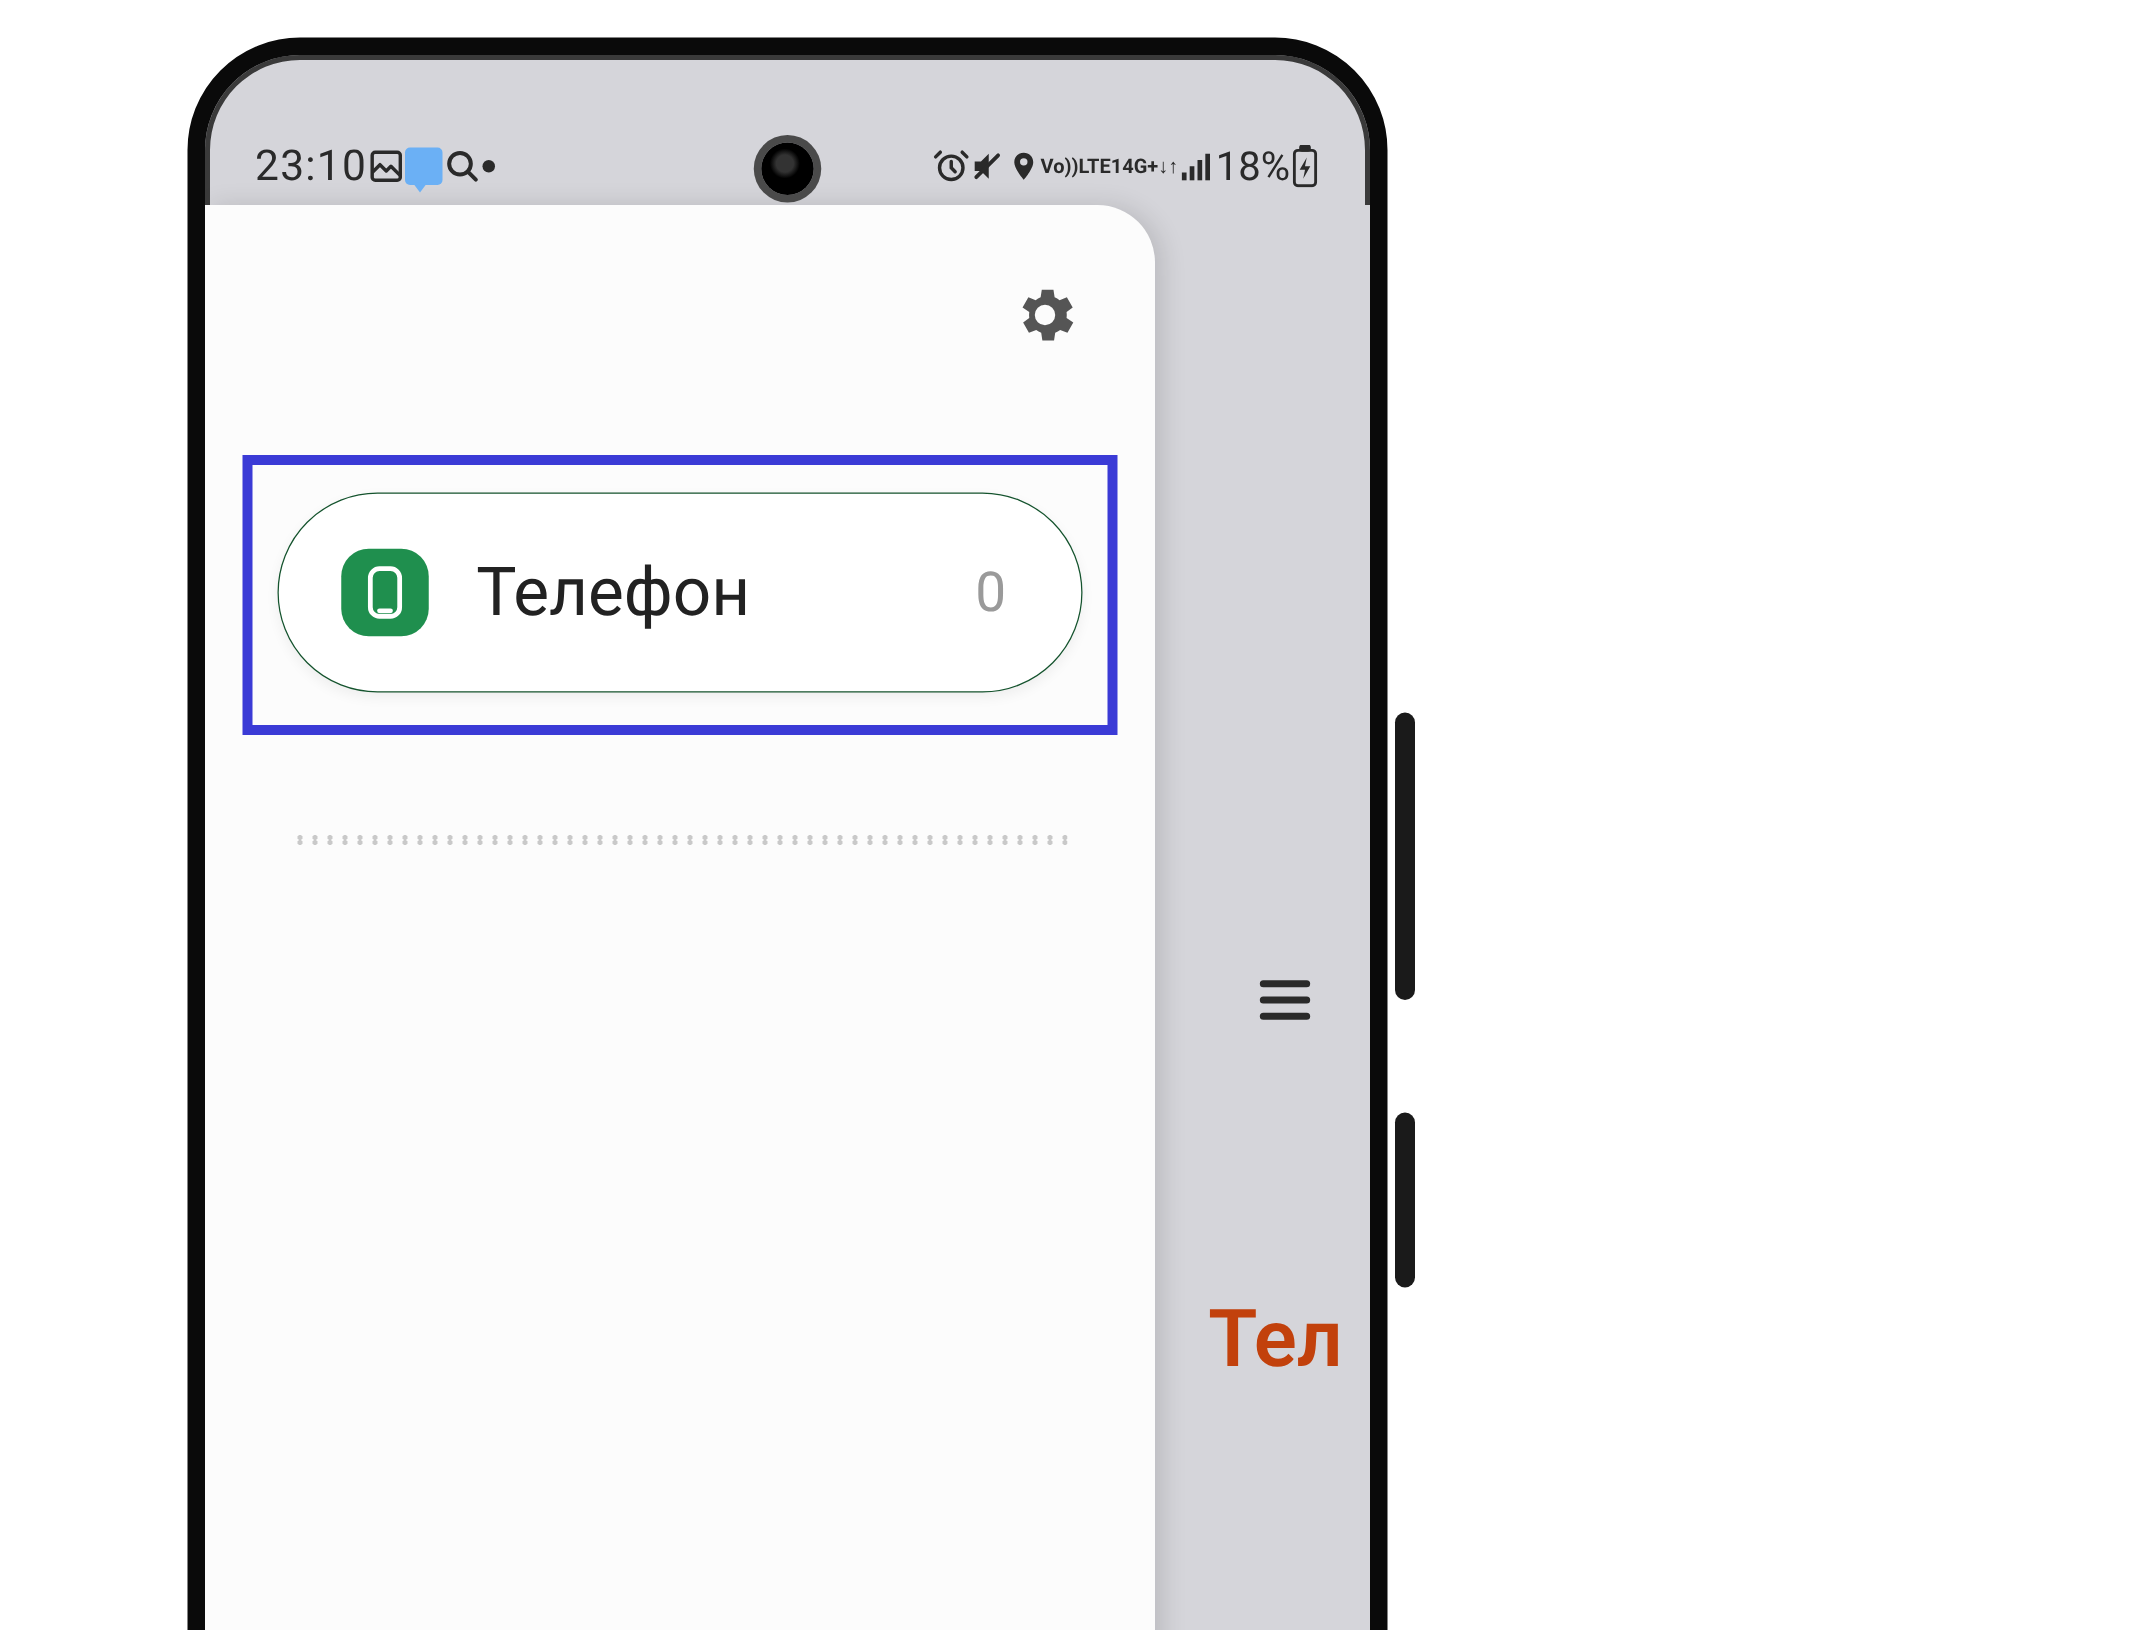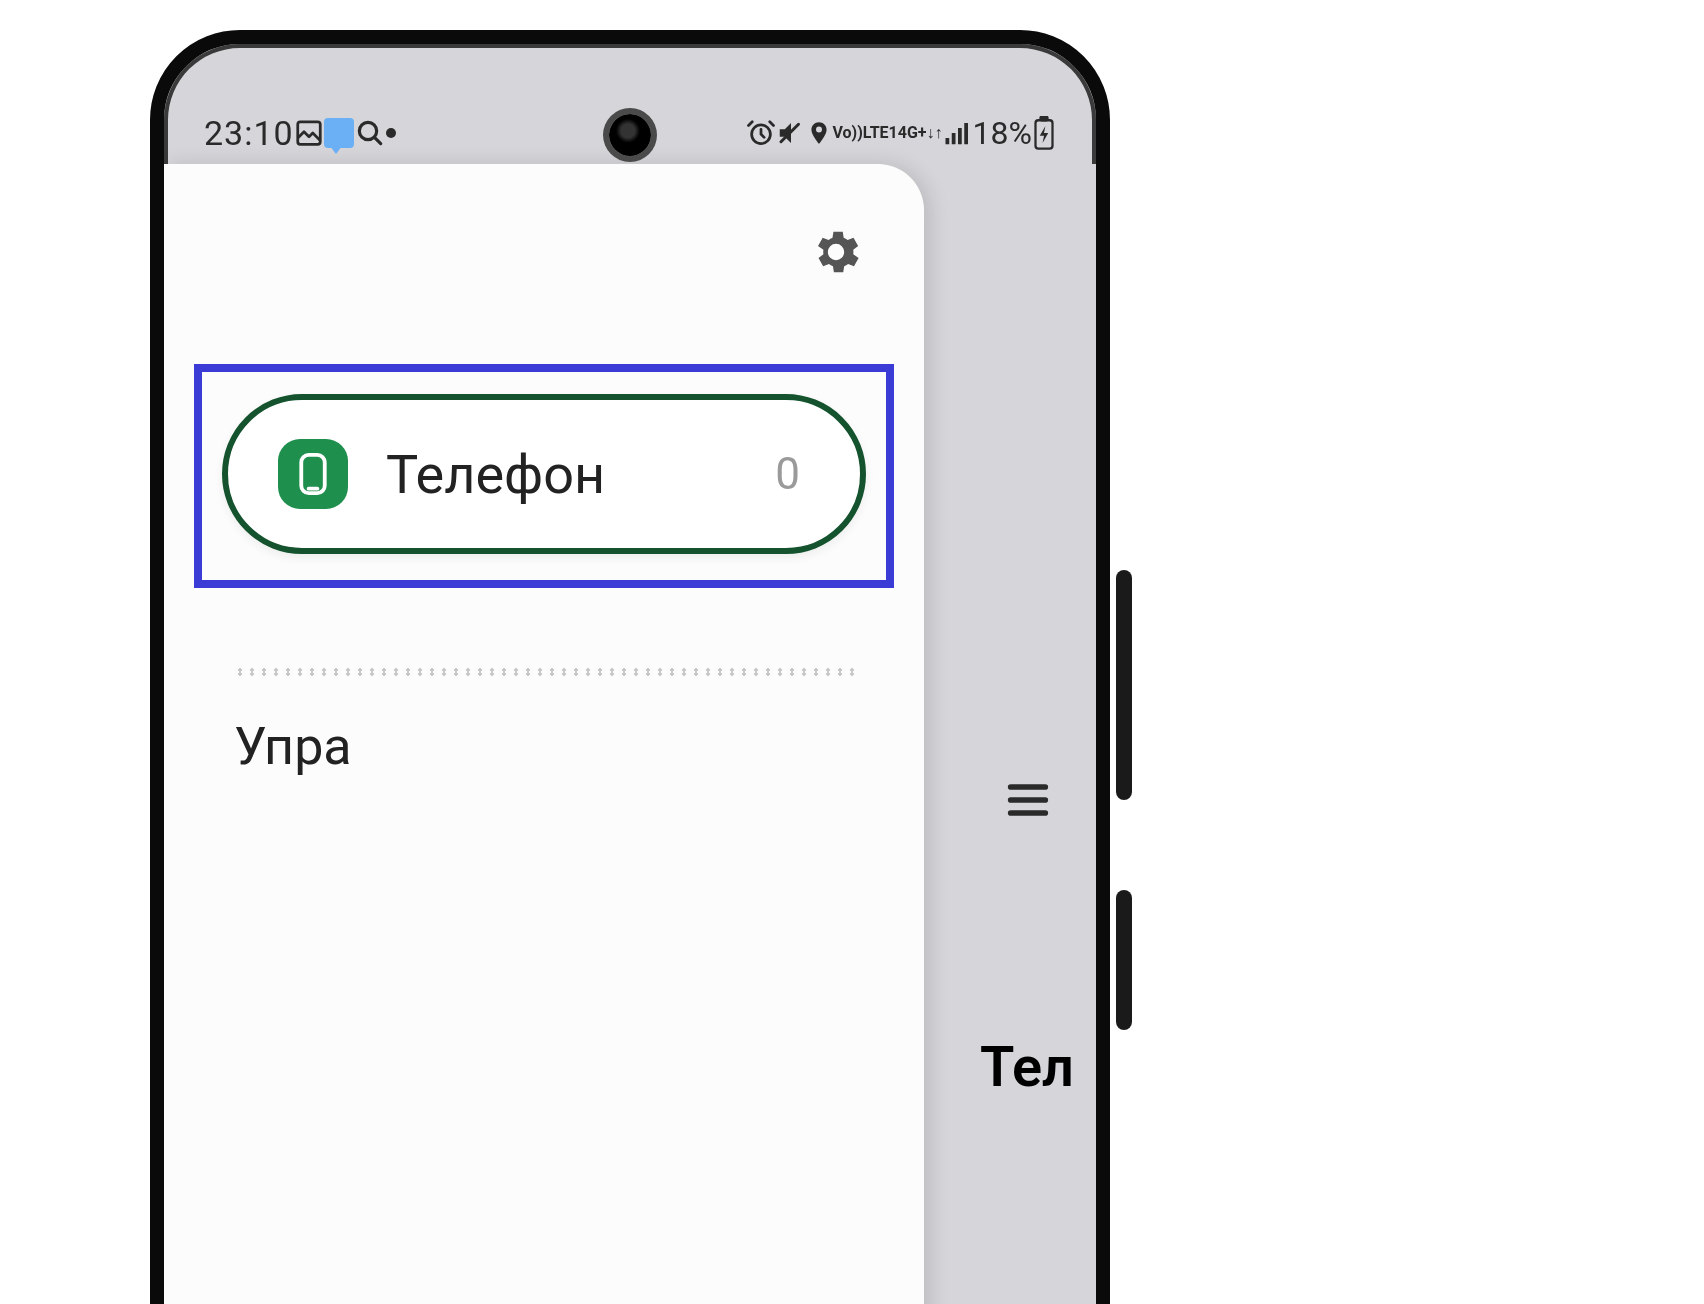--- a/index.html
+++ b/index.html
@@ -94,21 +94,21 @@
   .gear-row { display: flex; justify-content: flex-end; padding: 0 60px 80px 0; }
   .gear { color: #555; }
 
   .highlight-box {
     margin: 0 30px 80px 30px;
     border: 8px solid #3b3bd6;
     padding: 22px 20px 26px 20px;
   }
   .card {
     background: #ffffff;
-    border: 6px solid #14532d;
+    border: 1px solid #14532d;
     border-radius: 80px;
     height: 160px;
     display: flex;
     align-items: center;
     padding: 0 60px 0 50px;
     box-shadow: 0 4px 10px rgba(0,0,0,0.06);
   }
   .app-badge {
     width: 70px;
     height: 70px;
@@ -153,23 +153,23 @@
   .behind .hamburger {
     position: absolute;
     top: 610px;
     right: 42px;
     color: #2a2a2a;
   }
   .behind .peek-title {
     position: absolute;
     top: 870px;
     right: 22px;
-    font-size: 56px;
+    font-size: 64px;
     font-weight: 600;
-    color: #000000;
+    color: #c2410c;
   }
 
   
   .cutrow { padding: 40px 70px 0 70px; font-size: 52px; color: #222; }
 </style>
 </head>
 <body>
 
 <div class="phone">
 
@@ -267,23 +267,20 @@
         <span class="card-title">Телефон</span>
         <span class="card-count">0</span>
       </div>
     </div>
 
     <div class="dots-sep"></div>
 
 
     <div class="dots-sep"></div>
 
-    <div class="cutrow">
-      <span>Упра</span>
-    </div>
   </div>
 
 </div>
 
 <div class="side-buttons">
   <div class="side-btn volume"></div>
   <div class="side-btn power"></div>
 </div>
 
 </body></html>

